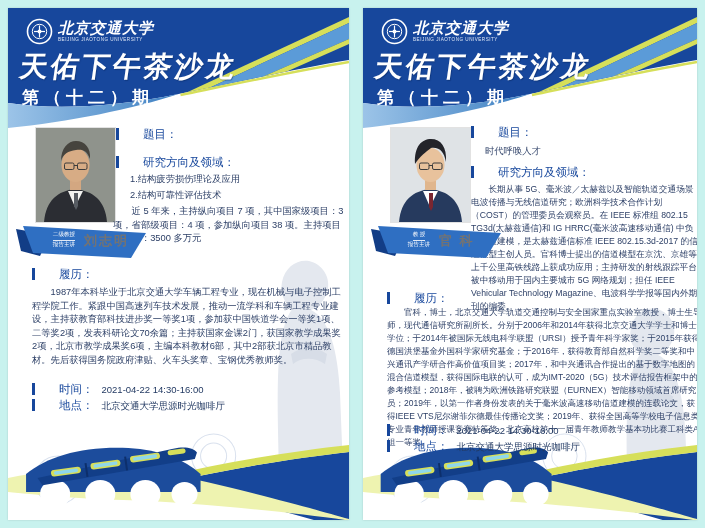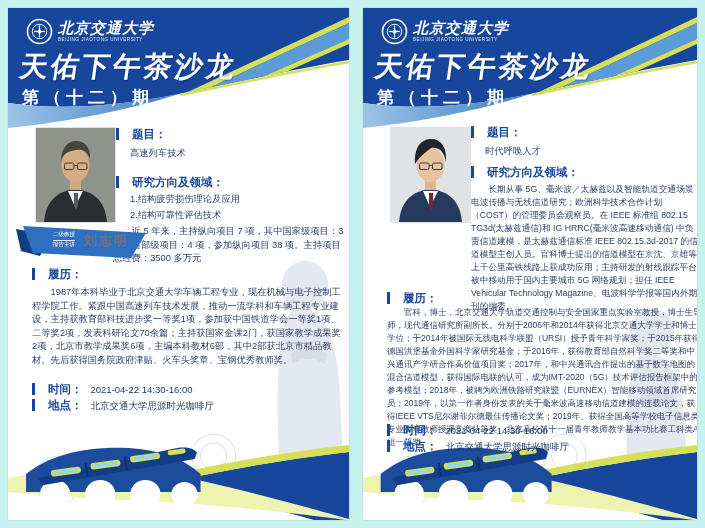--- a/index.html
+++ b/index.html
@@ -23,21 +23,21 @@
   .photo{position:absolute;left:28px;top:120px;width:79px;height:94px;z-index:3;background:#fff;box-shadow:0 0 0 1px #e2e2e2;}
   .photo svg{display:block;}
 
   .badge{position:absolute;left:8px;top:213px;width:130px;height:37px;z-index:4;}
   .badge svg{position:absolute;left:0;top:0;}
   .badge-titles{position:absolute;left:30px;top:10px;width:36px;text-align:center;color:#fff;font-size:5.6px;line-height:7.5px;z-index:2;}
   .badge-titles .bt1{display:inline-block;border-bottom:.5px solid rgba(255,255,255,.85);padding-bottom:1px;}
   .badge-titles span{display:block;}
   .badge-name{position:absolute;left:68px;top:11px;color:#737373;font-size:13px;font-weight:700;letter-spacing:2px;z-index:2;}
 
-  .h{font-size:11.5px;font-weight:700;color:#17479c;border-left:3px solid #17479c;padding-left:13px;line-height:12px;}
+  .h{font-size:11.5px;font-weight:400;color:#17479c;border-left:3px solid #17479c;padding-left:24px;line-height:12px;}
   .t{font-size:9.3px;color:#2c3f66;}
 
   .col-right{position:absolute;left:108px;top:120px;width:229px;z-index:3;}
   .p1 .col-right{top:118px;width:228px;}
   .topic-text{margin:7px 0 0 14px;}
   .research-h{margin-top:16px;}
   .p1 .research-h{margin-top:8px;}
   .research-items{margin:4px 0 0 14px;}
   .research-items div{line-height:15.5px;}
   .research-note{margin-top:2px;margin-left:-3px;width:233px;line-height:13.5px;text-indent:2em;}
@@ -123,21 +123,20 @@
     </svg>
     <div class="badge-titles">
       <span class="bt1">二级教授</span>
       <span>报告主讲</span>
     </div>
     <div class="badge-name">刘志明</div>
   </div>
 
   <div class="col-right">
     <div class="h">题目：</div>
-    <div class="t topic-text">高速列车技术</div>
     <div class="h research-h">研究方向及领域：</div>
     <div class="research-items t">
       <div>1.结构疲劳损伤理论及应用</div>
       <div>2.结构可靠性评估技术</div>
     </div>
     <div class="t research-note">近 5 年来，主持纵向项目 7 项，其中国家级项目：3 项，省部级项目：4 项，参加纵向项目 38 项。主持项目总经费：3500 多万元</div>
   </div>
 
   <div class="h resume-h">履历：</div>
   <div class="t resume-text">1987年本科毕业于北京交通大学车辆工程专业，现在机械与电子控制工程学院工作。紧跟中国高速列车技术发展，推动一流学科和车辆工程专业建设，主持获教育部科技进步奖一等奖1项，参加获中国铁道学会一等奖1项、二等奖2项，发表科研论文70余篇；主持获国家金课2门，获国家教学成果奖2项，北京市教学成果奖6项，主编本科教材6部，其中2部获北京市精品教材。先后获得国务院政府津贴、火车头奖章、宝钢优秀教师奖。</div>
@@ -235,20 +234,31 @@
       <polygon points="38,65 42,65 42,79 40,83 38,79" fill="#7a2630"></polygon>
       <rect x="34" y="50" width="11" height="12" fill="#e0b68d"></rect>
       <ellipse cx="39.5" cy="37" rx="14" ry="17" fill="#e8c29c"></ellipse>
       <path d="M24,36 C23,18 31,11 40,11 C50,11 56,19 55,34 C53,24 49,19 40,20 C35,24 29,28 24,36 Z" fill="#23242a"></path>
       <rect x="28.5" y="35" width="9.5" height="6.5" rx="1.5" fill="none" stroke="#3c3c3c" stroke-width="1"></rect>
       <rect x="41.5" y="35" width="9.5" height="6.5" rx="1.5" fill="none" stroke="#3c3c3c" stroke-width="1"></rect>
       <line x1="38" y1="37.5" x2="41.5" y2="37.5" stroke="#3c3c3c" stroke-width="1"></line>
     </svg>
   </div>
 
+  <div class="badge">
+    <svg width="130" height="37" viewBox="0 0 130 37">
+      <polygon points="0,8 34,14 24,35 5,30" fill="#123d86"></polygon>
+      <polygon points="7,5 130,12 115,37 17,32" fill="#2f6fc2"></polygon>
+    </svg>
+    <div class="badge-titles">
+      <span class="bt1">教 授</span>
+      <span>报告主讲</span>
+    </div>
+    <div class="badge-name">官 科</div>
+  </div>
 
   <div class="col-right">
     <div class="h">题目：</div>
     <div class="t topic-text">时代呼唤人才</div>
     <div class="h research-h">研究方向及领域：</div>
     <div class="research-para">长期从事 5G、毫米波／太赫兹以及智能轨道交通场景电波传播与无线信道研究；欧洲科学技术合作计划（COST）的管理委员会观察员。在 IEEE 标准组 802.15 TG3d(太赫兹通信)和 IG HRRC(毫米波高速移动通信) 中负责信道建模，是太赫兹通信标准 IEEE 802.15.3d-2017 的信道模型主创人员。官科博士提出的信道模型在京沈、京雄等上千公里高铁线路上获成功应用；主持研发的射线跟踪平台被中移动用于国内主要城市 5G 网络规划；担任 IEEE Vehicular Technology Magazine、电波科学学报等国内外期刊的编委。</div>
   </div>
 
   <div class="h resume-h">履历：</div>
   <div class="t resume-text">官科，博士，北京交通大学轨道交通控制与安全国家重点实验室教授，博士生导师，现代通信研究所副所长。分别于2006年和2014年获得北京交通大学学士和博士学位；于2014年被国际无线电科学联盟（URSI）授予青年科学家奖；于2015年获得德国洪堡基金外国科学家研究基金；于2016年，获得教育部自然科学奖二等奖和中兴通讯产学研合作高价值项目奖；2017年，和中兴通讯合作提出的基于数字地图的混合信道模型，获得国际电联的认可，成为IMT-2020（5G）技术评估报告框架中的参考模型；2018年，被聘为欧洲铁路研究联盟（EURNEX）智能移动领域首席研究员；2019年，以第一作者身份发表的关于毫米波高速移动信道建模的连载论文，获得IEEE VTS尼尔谢菲尔德最佳传播论文奖；2019年、获得全国高等学校电子信息类专业青年教师授课竞赛特等奖、北京高校第十一届青年教师教学基本功比赛工科类A组一等奖。</div>

